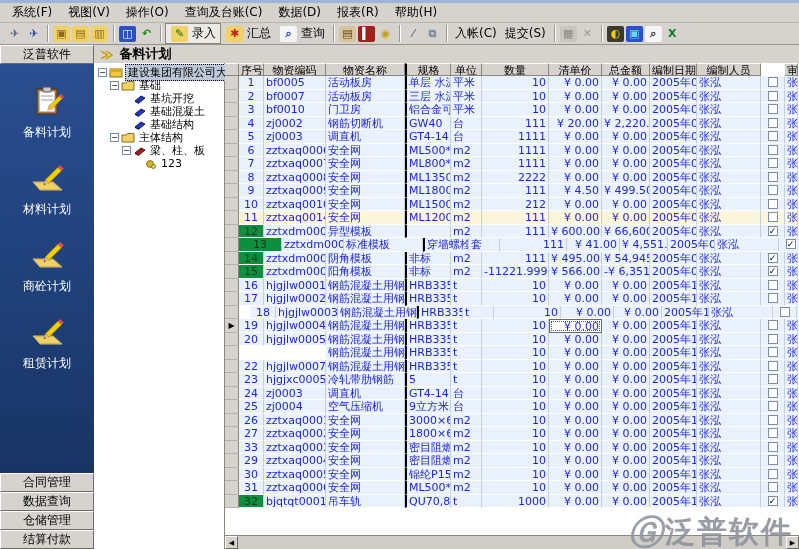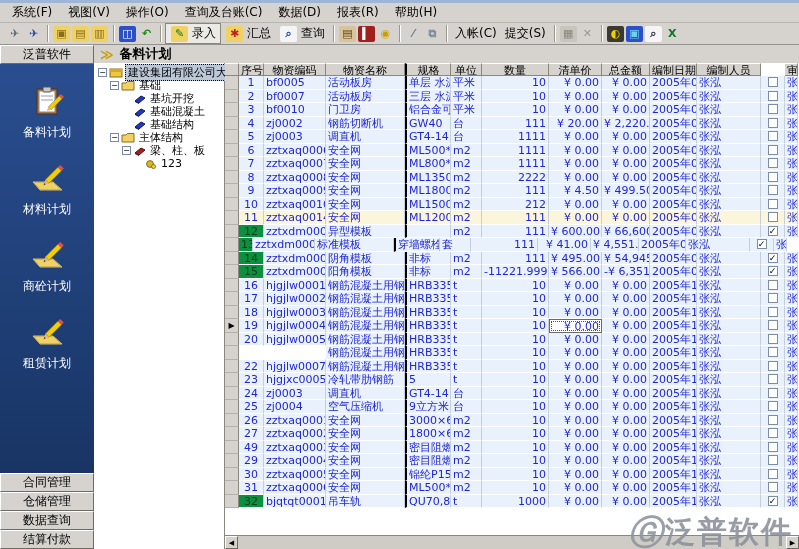--- a/index.html
+++ b/index.html
@@ -194,22 +194,22 @@
                 <polygon points="20,18 25,18 22.5,23" fill="#e8b088"></polygon>
                 <polygon points="21.6,21 23.4,21 22.5,23" fill="#333"></polygon>
                 <rect x="20" y="-3" width="5" height="3.5" fill="#e05050"></rect>
               </g>
             </svg></span>
           <span>租赁计划</span>
         </div>
       </div>
     <div id="sbbottom">
         <div class="sb-btn">合同管理</div>
+        <div class="sb-btn">数据查询</div>
         <div class="sb-btn">仓储管理</div>
-        <div class="sb-btn">数据查询</div>
         <div class="sb-btn">结算付款</div>
       </div>
   </div>
 
   <div class="main-titlebar">
     <span class="chev">≫</span>
     <span>备料计划</span>
   </div>
 
   <div class="tree-panel">
@@ -513,21 +513,21 @@
           <div class="cell ralign" style="width: 48px;">¥ 66,600.0</div>
           <div class="cell" style="width: 47px;">2005年09月</div>
           <div class="cell" style="width: 64px;">张泓</div>
           <div class="cell calign" style="width: 24px;">
             <div class="cb checked">✓</div>
           </div>
           <div class="cell" style="width: 13px;">张</div>
         </div>
         <div class="trow">
           <div class="cell ind"></div>
-          <div class="cell calign greennum" style="width: 14px;">13</div>
+          <div class="cell calign greennum" style="width: 43px;">13</div>
           <div class="cell" style="width: 62px;">zztxdm0004</div>
           <div class="cell" style="width: 79px;">标准模板</div>
           <div class="cell speccol" style="width: 46px;">穿墙螺栓</div>
           <div class="cell" style="width: 31px;">套</div>
           <div class="cell ralign" style="width: 67px;">111</div>
           <div class="cell ralign" style="width: 53px;">¥ 41.00</div>
           <div class="cell ralign" style="width: 48px;">¥ 4,551.00</div>
           <div class="cell" style="width: 47px;">2005年09月</div>
           <div class="cell" style="width: 64px;">张泓</div>
           <div class="cell calign" style="width: 24px;">
@@ -598,21 +598,21 @@
           <div class="cell ralign" style="width: 48px;">¥ 0.00</div>
           <div class="cell" style="width: 47px;">2005年10月</div>
           <div class="cell" style="width: 64px;">张泓</div>
           <div class="cell calign" style="width: 24px;">
             <div class="cb"></div>
           </div>
           <div class="cell" style="width: 13px;">张</div>
         </div>
         <div class="trow">
           <div class="cell ind"></div>
-          <div class="cell calign" style="width: 25px;">18</div>
+          <div class="cell calign" style="width: 25px; margin-left: 12px;">18</div>
           <div class="cell" style="width: 62px;">hjgjlw0003</div>
           <div class="cell" style="width: 79px;">钢筋混凝土用钢筋</div>
           <div class="cell speccol" style="width: 46px;">HRB335 14</div>
           <div class="cell" style="width: 31px;">t</div>
           <div class="cell ralign" style="width: 67px;">10</div>
           <div class="cell ralign" style="width: 53px;">¥ 0.00</div>
           <div class="cell ralign" style="width: 48px;">¥ 0.00</div>
           <div class="cell" style="width: 47px;">2005年10月</div>
           <div class="cell" style="width: 64px;">张泓</div>
           <div class="cell calign" style="width: 24px;">
@@ -768,21 +768,21 @@
           <div class="cell ralign" style="width: 48px;">¥ 0.00</div>
           <div class="cell" style="width: 47px;">2005年10月</div>
           <div class="cell" style="width: 64px;">张泓</div>
           <div class="cell calign" style="width: 24px;">
             <div class="cb"></div>
           </div>
           <div class="cell" style="width: 13px;">张</div>
         </div>
         <div class="trow">
           <div class="cell ind"></div>
-          <div class="cell calign" style="width: 25px;">49</div>
+          <div class="cell calign" style="width: 25px;">33</div>
           <div class="cell" style="width: 62px;">zztxaq0003</div>
           <div class="cell" style="width: 79px;">安全网</div>
           <div class="cell speccol" style="width: 46px;">密目阻燃L</div>
           <div class="cell" style="width: 31px;">m2</div>
           <div class="cell ralign" style="width: 67px;">10</div>
           <div class="cell ralign" style="width: 53px;">¥ 0.00</div>
           <div class="cell ralign" style="width: 48px;">¥ 0.00</div>
           <div class="cell" style="width: 47px;">2005年10月</div>
           <div class="cell" style="width: 64px;">张泓</div>
           <div class="cell calign" style="width: 24px;">

